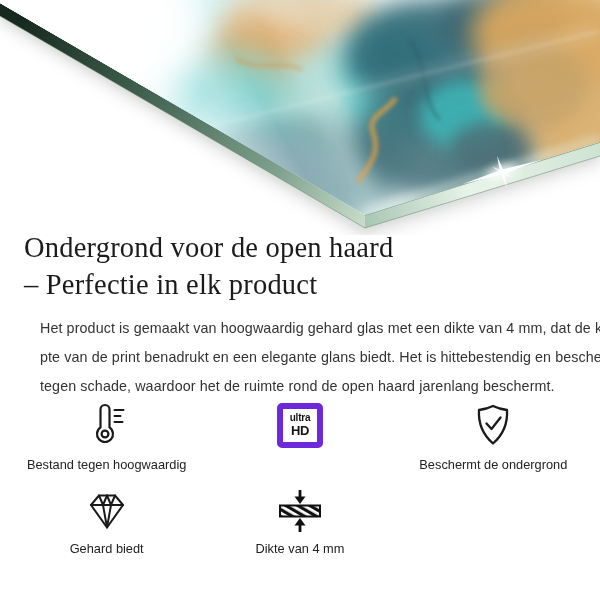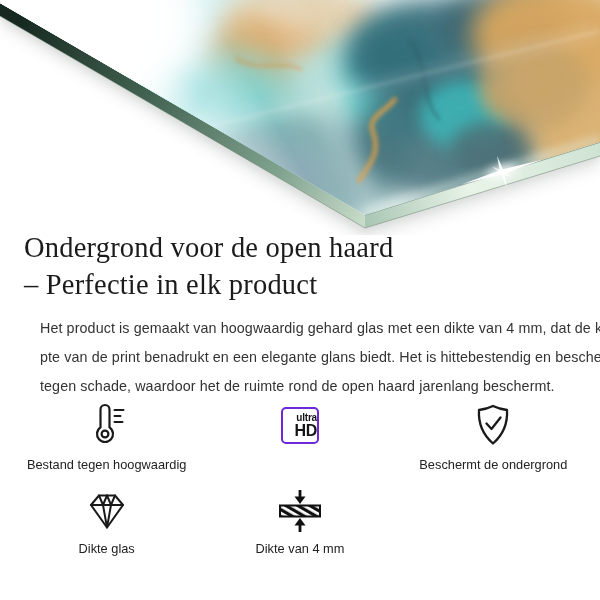--- a/index.html
+++ b/index.html
@@ -22,26 +22,26 @@
   }
   .product-description .bline{display:block;white-space:nowrap;}
   .features{
     position:absolute;left:10px;top:401px;width:580px;
     display:grid;grid-template-columns:repeat(3,1fr);row-gap:17px;
   }
   .feature{display:flex;flex-direction:column;align-items:center;}
   .icon-wrap{height:48px;display:flex;align-items:center;justify-content:center;}
   .feature-label{margin-top:8px;font-size:12.8px;color:#222222;white-space:nowrap;}
   .uhd-box{
-    width:34px;height:33px;border:2px solid #6d28d9;border-radius:5px;
-    display:flex;flex-direction:column;align-items:flex-end;justify-content:center;
+    width:34px;height:33px;border:6px solid #6d28d9;border-radius:5px;
+    display:flex;flex-direction:column;align-items:center;justify-content:center;
     color:#141414;background:#ffffff;
   }
   .uhd-top{font-size:10px;font-weight:bold;line-height:10px;letter-spacing:-.2px;}
-  .uhd-bottom{font-size:16px;font-weight:800;line-height:15px;letter-spacing:-.3px;}
+  .uhd-bottom{font-size:13px;font-weight:800;line-height:15px;letter-spacing:-.3px;}
   svg{display:block;}
 </style>
 </head>
 <body>
 
 <div class="hero">
   <svg width="600" height="235" viewBox="0 0 600 235">
     <defs>
       <clipPath id="glass">
           <polygon points="0,3 365,215 600,142 600,0 0,0"></polygon>
@@ -188,21 +188,21 @@
       <svg width="44" height="40" viewBox="0 0 44 40">
         <g fill="none" stroke="#1a1a1a" stroke-width="2" stroke-linecap="round" stroke-linejoin="round">
           <path d="M6,14 L14,4.5 H30 L38,14 L22,36.5 Z"></path>
           <path d="M6,14 H38"></path>
           <path d="M14,4.5 L18,14 L22,36.5 L26,14 L30,4.5"></path>
           <path d="M22,4.5 L18,14"></path>
           <path d="M22,4.5 L26,14"></path>
         </g>
       </svg>
     </div>
-    <div class="feature-label">Dikte glas</div>
+    <div class="feature-label">Gehard biedt</div>
   </div>
 
 
   <div class="feature">
     <div class="icon-wrap" style="height:44px">
       <svg width="44" height="44" viewBox="0 0 44 44">
         <defs>
           <pattern id="hatchP" width="6" height="10" patternUnits="userSpaceOnUse" patternTransform="rotate(-60)">
             <rect x="0" y="0" width="3.2" height="10" fill="#111111"></rect>
           </pattern>

